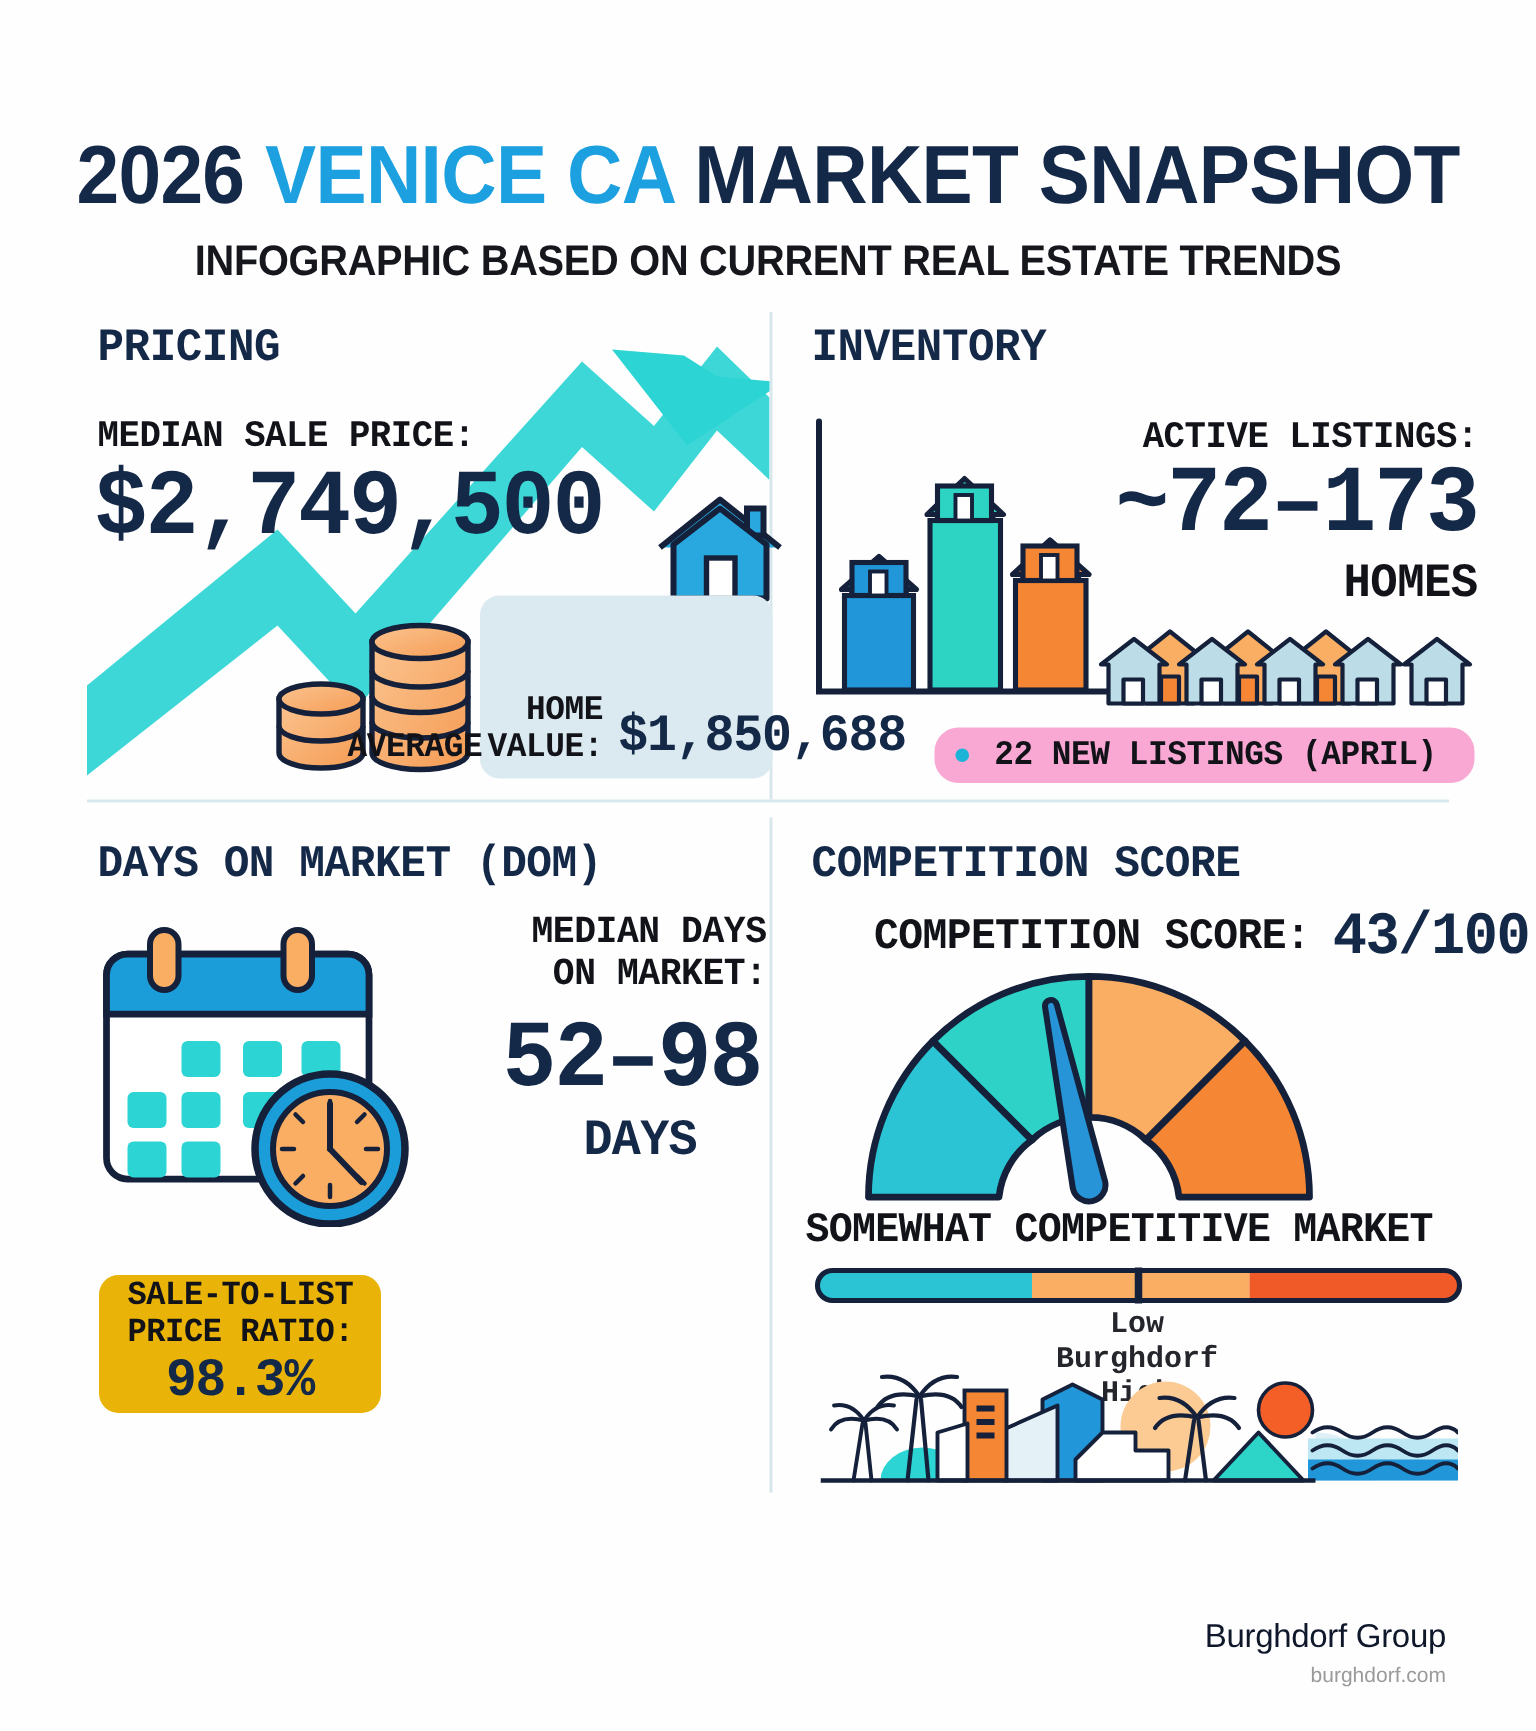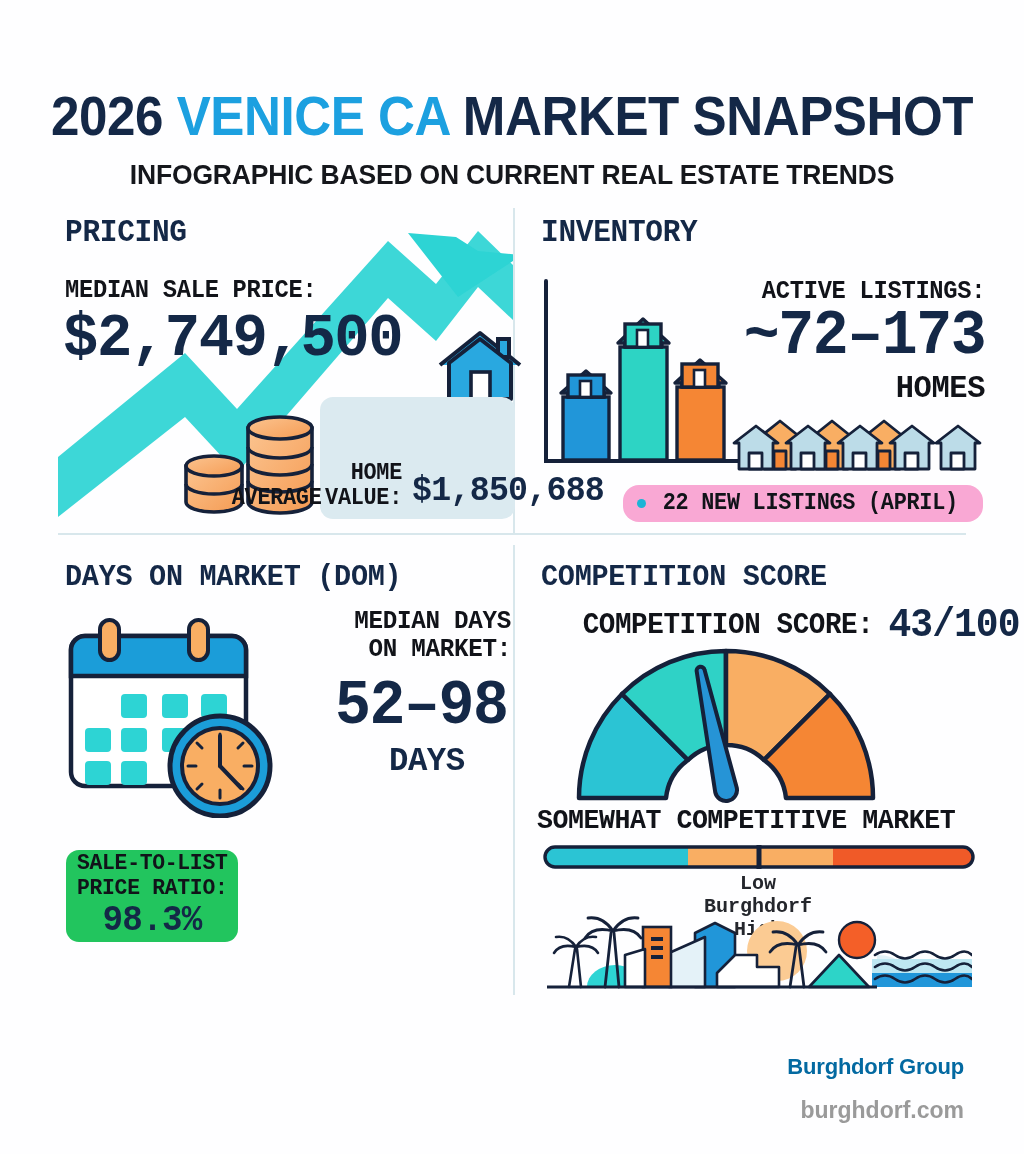--- a/index.html
+++ b/index.html
@@ -79,21 +79,21 @@
   
   #dom{left:58px;top:560px;width:455px;height:435px;}
   #dom .q-head{position:absolute;left:7px;top:0;font-size:30px;}
   .cal-svg{position:absolute;left:5px;top:58px;}
   .dom-lbl{position:absolute;right:2px;top:48px;font-size:25.5px;font-weight:bold;color:#111319;text-align:right;line-height:1.1;letter-spacing:-0.3px;transform:scaleX(0.95);transform-origin:right center;}
   .dom-big{position:absolute;right:5px;top:115px;font-size:63px;font-weight:bold;color:#142847;letter-spacing:-1.5px;line-height:1;transform:scaleX(0.95);transform-origin:right center;}
   .dom-days{position:absolute;right:48px;top:182px;font-size:34px;font-weight:bold;color:#142847;letter-spacing:-0.5px;transform:scaleX(0.95);transform-origin:right center;}
   #dom-pill{position:absolute;left:225px;top:240px;}
 
   .statbox{
-    position:absolute;width:172px;height:92px;background:#22c55e;border-radius:13px;
+    position:absolute;width:188px;height:92px;background:#eab308;border-radius:13px;
     display:flex;flex-direction:column;align-items:center;justify-content:center;
     box-sizing:border-box;padding:4px;
   }
   .statbox .sb-lbl{font-size:22.5px;font-weight:bold;color:#111319;text-align:center;line-height:1.1;letter-spacing:-0.3px;transform:scaleX(0.95);}
   .statbox .sb-val{font-size:36px;font-weight:bold;color:#142847;letter-spacing:-0.8px;margin-top:0px;transform:scaleX(0.95);}
   #sb1{left:8px;top:290px;}
   #sb2{left:228px;top:290px;}
 
   
   #comp{left:535px;top:560px;width:450px;height:435px;}
@@ -103,22 +103,22 @@
   .comp-score-line .csv{font-size:40px;font-weight:bold;color:#142847;letter-spacing:-1px;transform:scaleX(0.95);display:inline-block;vertical-align:-3px;margin-left:4px;}
   .gauge-svg{position:absolute;left:36px;top:80px;}
   .comp-caption{position:absolute;left:2px;top:245px;font-size:28px;font-weight:bold;color:#111319;letter-spacing:-0.5px;white-space:nowrap;transform:scaleX(0.95);transform-origin:left center;}
   .scalebar{position:absolute;left:8px;top:285px;}
   .scale-labels{position:absolute;left:8px;top:312px;width:430px;display:flex;flex-direction:column;}
   .scale-labels span{font-size:20px;font-weight:bold;color:#24262c;text-align:center;}
   .skyline-svg{position:absolute;left:12px;top:355px;}
 
   
   .footer{position:absolute;right:60px;bottom:30px;text-align:right;}
-  .f1{font-size:22px;font-weight:bold;color:#0369a1;letter-spacing:-0.2px;}
-  .f2{font-size:23px;color:#9a9a9a;margin-top:17px;font-weight:bold;}
+  .f1{font-size:22px;font-weight:normal;color:#0f172a;letter-spacing:-0.2px;}
+  .f2{font-size:14px;color:#9a9a9a;margin-top:4px;}
 </style>
 </head>
 <body>
 
 <div class="page">
 
   <div class="header">
     <div class="title">
       <span>2026</span>
       <span class="accent">VENICE CA</span>

